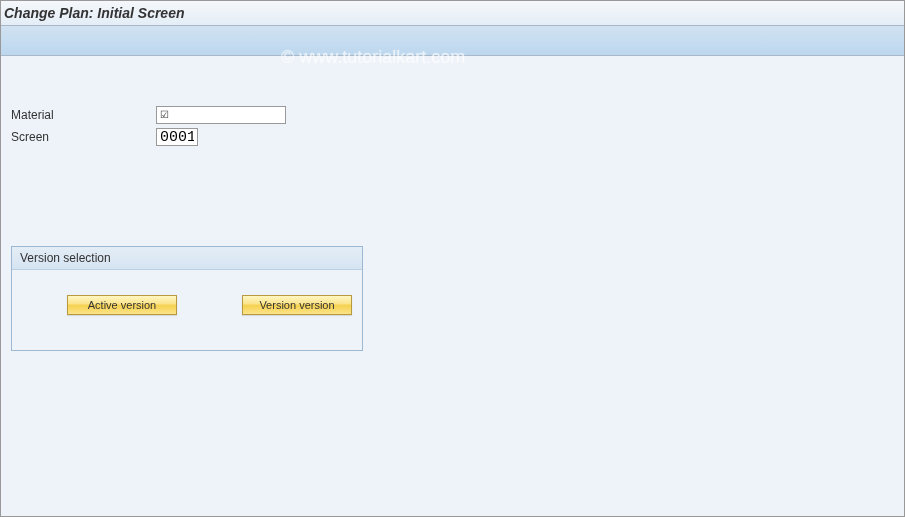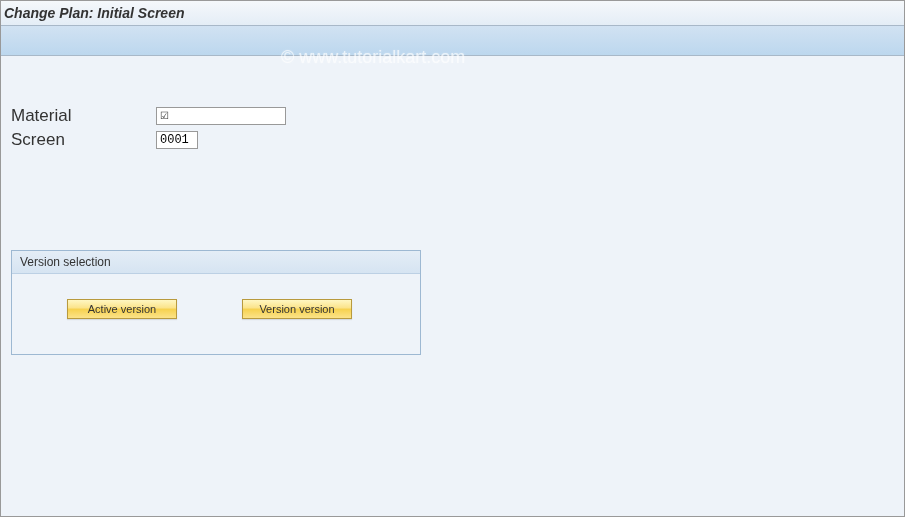--- a/index.html
+++ b/index.html
@@ -49,47 +49,47 @@
       height: calc(100% - 54px);
     }
     .field-row {
       display: flex;
       align-items: center;
       margin-bottom: 4px;
     }
     .field-label {
       width: 145px;
       color: #333;
-      font-size: 17px;
+      font-size: 12px;
     }
     .field-input {
       border: 1px solid #999;
       background: #fff;
       height: 18px;
       font-size: 11px;
       padding: 1px 3px;
       font-family: inherit;
     }
     .field-input.material {
       width: 130px;
     }
     .field-input.plant {
       width: 42px;
       font-family: 'Courier New', monospace;
-      font-size: 12px;
+      font-size: 15px;
     }
     .check-indicator {
       display: inline-block;
       font-size: 10px;
       line-height: 14px;
       color: #333;
     }
     .groupbox {
       margin-top: 100px;
-      width: 410px;
+      width: 352px;
       border: 1px solid #9db8d2;
       background: #eef3f9;
       padding-bottom: 25px;
     }
     .groupbox-title {
       background: linear-gradient(to bottom, #e4edf6 0%, #d6e4f2 100%);
       border-bottom: 1px solid #bcd0e4;
       padding: 4px 8px;
       font-size: 12px;
       color: #333;

